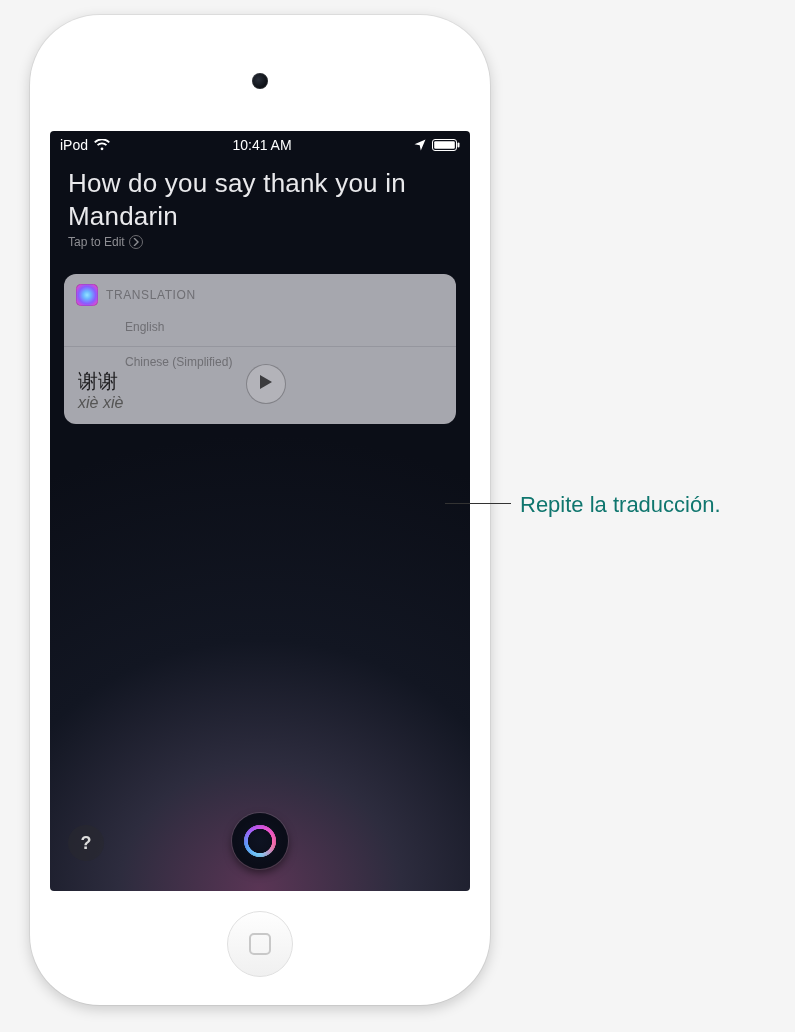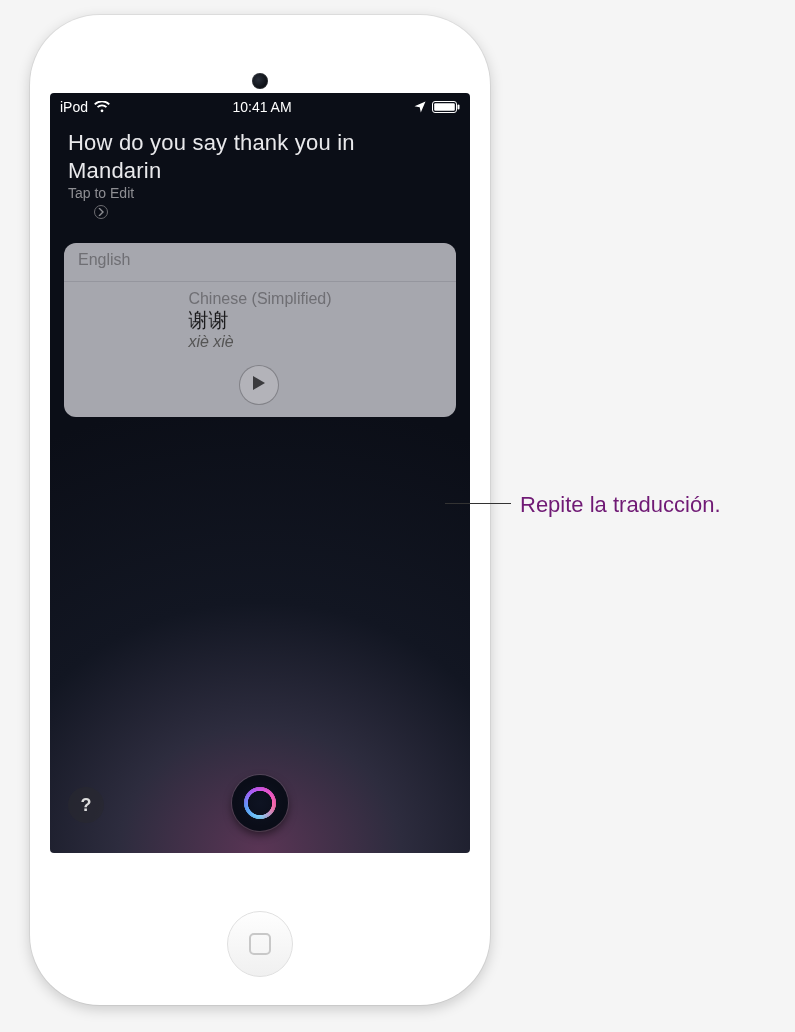--- a/index.html
+++ b/index.html
@@ -15,21 +15,21 @@
     
     .device {
       position: absolute;
       left: 30px;
       top: 15px;
       width: 460px;
       height: 990px;
       background: #fff;
       border-radius: 70px;
       box-shadow: 0 4px 14px rgba(0,0,0,.18), 0 0 0 1px rgba(0,0,0,.06);
-      padding: 78px 20px 100px 20px;
+      padding: 116px 20px 100px 20px;
       overflow: hidden;
     }
     .camera {
       position: absolute;
       top: 58px;
       left: 50%;
       transform: translateX(-50%);
       width: 16px;
       height: 16px;
       border-radius: 50%;
@@ -79,32 +79,31 @@
       padding: 6px 10px 0 10px;
       font-size: 14px;
       font-weight: 500;
       color: #fff;
     }
     .status-left, .status-right { display: flex; align-items: center; gap: 6px; }
     .wifi-icon svg, .battery svg, .loc-icon svg { display: block; }
 
     .query-block { padding: 14px 18px 10px 18px; }
     .query {
-      font-size: 22px;
+      font-size: 26px;
       line-height: 1.25;
       letter-spacing: .2px;
       color: #e9e9ec;
     }
     .tap-edit {
-      font-size: 14px;
+      font-size: 12px;
       color: #8e8e93;
       display: inline-flex;
       align-items: center;
       gap: 4px;
-      flex-direction: column;
     }
     .tap-edit .chev {
       width: 14px; height: 14px;
       border-radius: 50%;
       border: 1px solid #6b6b70;
       display: inline-flex;
       align-items: center;
       justify-content: center;
     }
 
@@ -129,30 +128,29 @@
       box-shadow: inset 0 0 0 1px rgba(0,0,0,.1);
     }
     .card-title {
       font-size: 12px;
       letter-spacing: .6px;
       color: #6f6f74;
     }
 
     .section { padding: 8px 14px 12px 14px; }
     .section + .section { border-top: 1px solid rgba(120,120,128,.35); }
-    .section .label { font-size: 16px; color: #6f6f74; }
+    .section .label { font-size: 12px; color: #6f6f74; margin-left: 47px; }
     .section .value { font-size: 20px; color: #1c1c1e; line-height: 1.25; }
     .section .pinyin { font-size: 16px; color: #555; font-style: italic; }
 
     .translated-row {
       display: flex;
       align-items: center;
       justify-content: flex-start;
       gap: 14px;
-      flex-direction: column;
     }
     .play-btn {
       width: 40px; height: 40px;
       border-radius: 50%;
       border: 1px solid rgba(90,90,95,.55);
       display: flex;
       align-items: center;
       justify-content: center;
       background: rgba(255,255,255,.15);
       margin-right: 2px;
@@ -204,21 +202,21 @@
       top: 503px;
       width: 66px;
       height: 1px;
       background: #333;
     }
     .callout-text {
       position: absolute;
       left: 520px;
       top: 492px;
       font-size: 22px;
-      color: #701a75;
+      color: #0f766e;
       white-space: nowrap;
     }
   </style>
 </head>
 <body>
 
 <div class="device">
 
   <div class="camera"></div>
 
@@ -256,20 +254,24 @@
         <span>Tap to Edit</span>
         <span class="chev">
           <svg width="8" height="8" viewBox="0 0 8 8">
               <path d="M2 0l4 4-4 4" fill="none" stroke="#8e8e93" stroke-width="1.4"></path>
             </svg>
         </span>
       </div>
     </div>
 
     <div class="card">
+      <div class="card-header">
+        <span class="siri-tile"></span>
+        <span class="card-title">TRANSLATION</span>
+      </div>
 
       <div class="section">
         <div class="label">English</div>
       </div>
 
       <div class="section">
         <div class="translated-row">
           <div>
             <div class="label">Chinese (Simplified)</div>
             <div class="value">谢谢</div>

